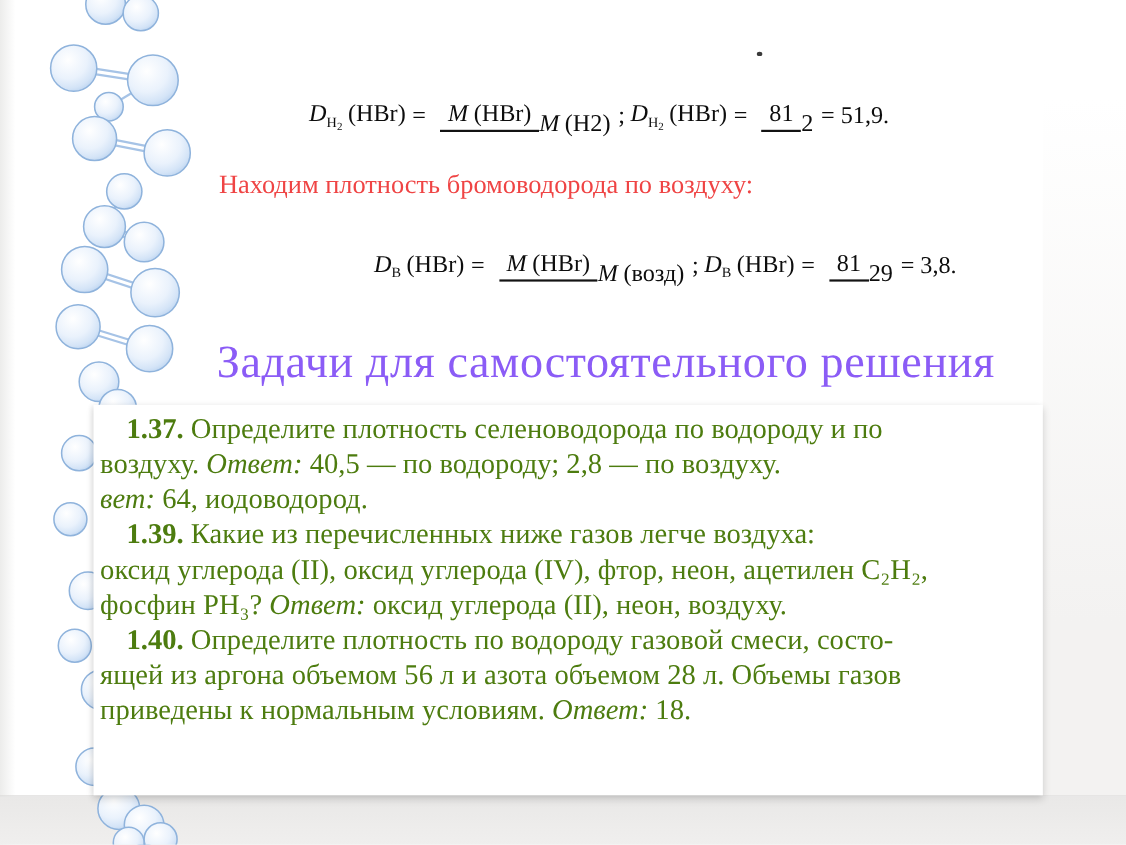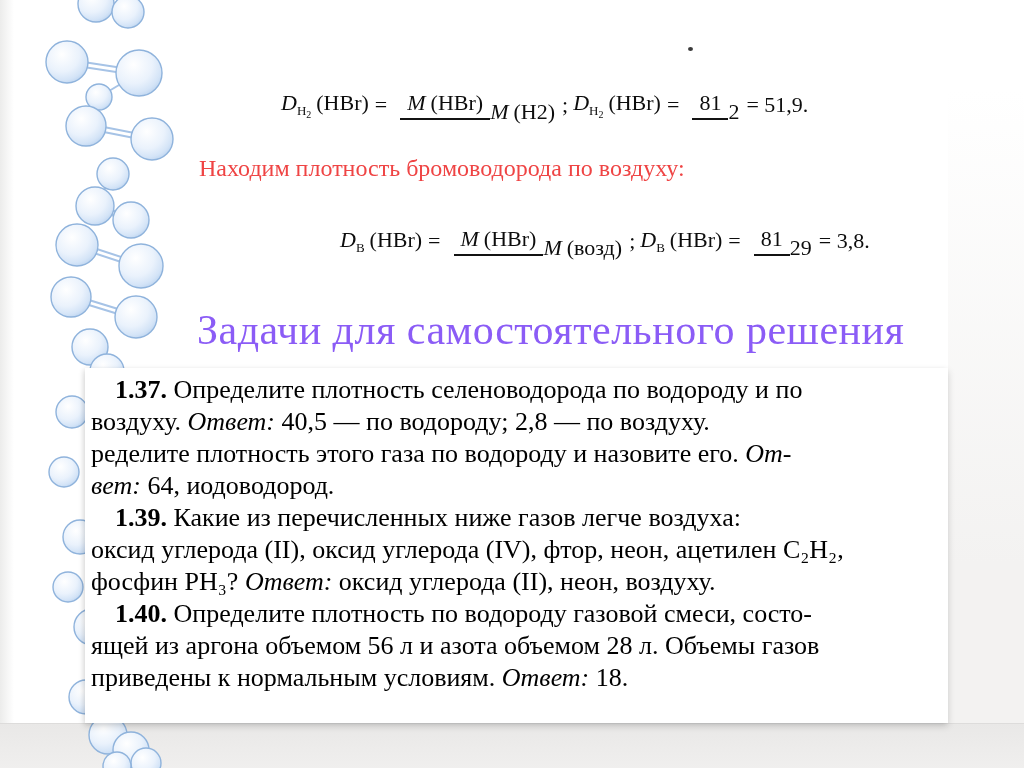--- a/index.html
+++ b/index.html
@@ -40,21 +40,21 @@
   .frac .fnum{padding:0 7px 2px;border-bottom:2px solid #131313;}
   .frac .fden{padding-top:14px;}
 
   .intro{position:absolute;left:199px;top:155px;font-size:24px;
     white-space:nowrap;z-index:3;color:#ef4444;}
 
   .heading{position:absolute;left:197px;top:306px;font-size:42px;
     white-space:nowrap;letter-spacing:0.5px;z-index:3;color:#8b5cf6;}
 
   .problems{position:absolute;left:91px;top:374px;z-index:3;
-    font-size:26px;line-height:32px;white-space:nowrap;color:#000000;}
+    font-size:26px;line-height:32px;white-space:nowrap;color:#4d7c0f;}
   .pline{height:32px;}
   .pline.indent{text-indent:24px;}
   .seg-b{font-weight:bold;}
   .seg-i{font-style:italic;}
 
   .dot{position:absolute;left:688px;top:47px;width:5px;height:4px;
     background:#3a3a3a;border-radius:50%;z-index:3;}
 </style>
 </head>
 <body>
@@ -163,21 +163,20 @@
     <span class="fden">29</span>
   </span>
   <span>= 3,8.</span>
 </div>
 
 <div class="heading">Задачи для самостоятельного решения</div>
 
 <div class="problems">
     <div class="pline indent"><span class="seg-b">1.37.</span><span> Определите плотность селеноводорода по водороду и по</span></div>
     <div class="pline"><span>воздуху. </span><span class="seg-i">Ответ:</span><span> 40,5 — по водороду; 2,8 — по воздуху.</span></div>
-    <div class="pline"><span>ределите плотность этого газа по водороду и назовите его. </span><span class="seg-i">От-</span></div>
     <div class="pline"><span class="seg-i">вет:</span><span> 64, иодоводород.</span></div>
     <div class="pline indent"><span class="seg-b">1.39.</span><span> Какие из перечисленных ниже газов легче воздуха:</span></div>
     <div class="pline"><span>оксид углерода (II), оксид углерода (IV), фтор, неон, ацетилен C₂H₂,</span></div>
     <div class="pline"><span>фосфин PH₃? </span><span class="seg-i">Ответ:</span><span> оксид углерода (II), неон, воздуху.</span></div>
     <div class="pline indent"><span class="seg-b">1.40.</span><span> Определите плотность по водороду газовой смеси, состо-</span></div>
     <div class="pline"><span>ящей из аргона объемом 56 л и азота объемом 28 л. Объемы газов</span></div>
     <div class="pline"><span>приведены к нормальным условиям. </span><span class="seg-i">Ответ:</span><span> 18.</span></div>
   </div>
 
 </body></html>

